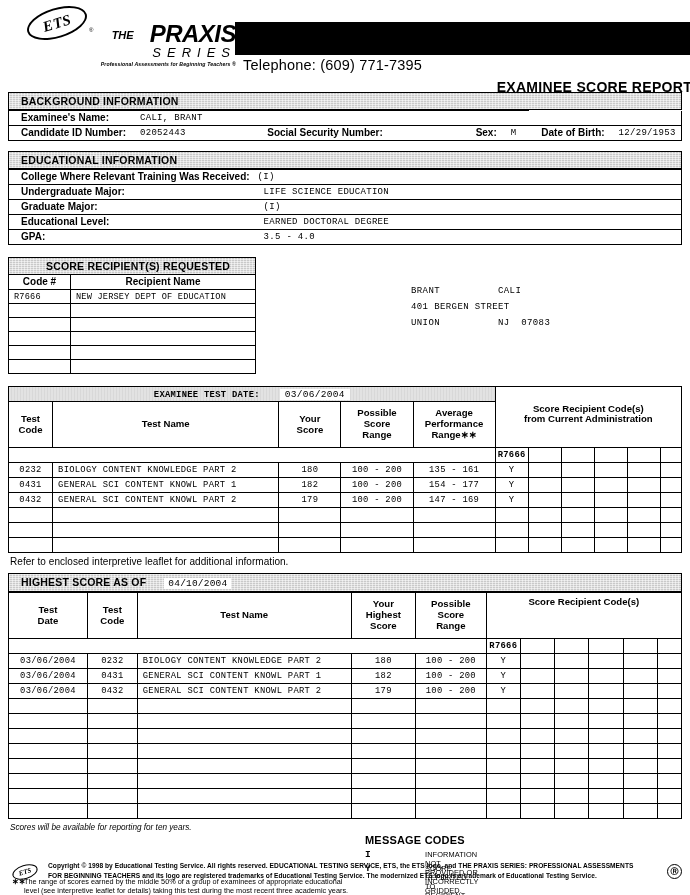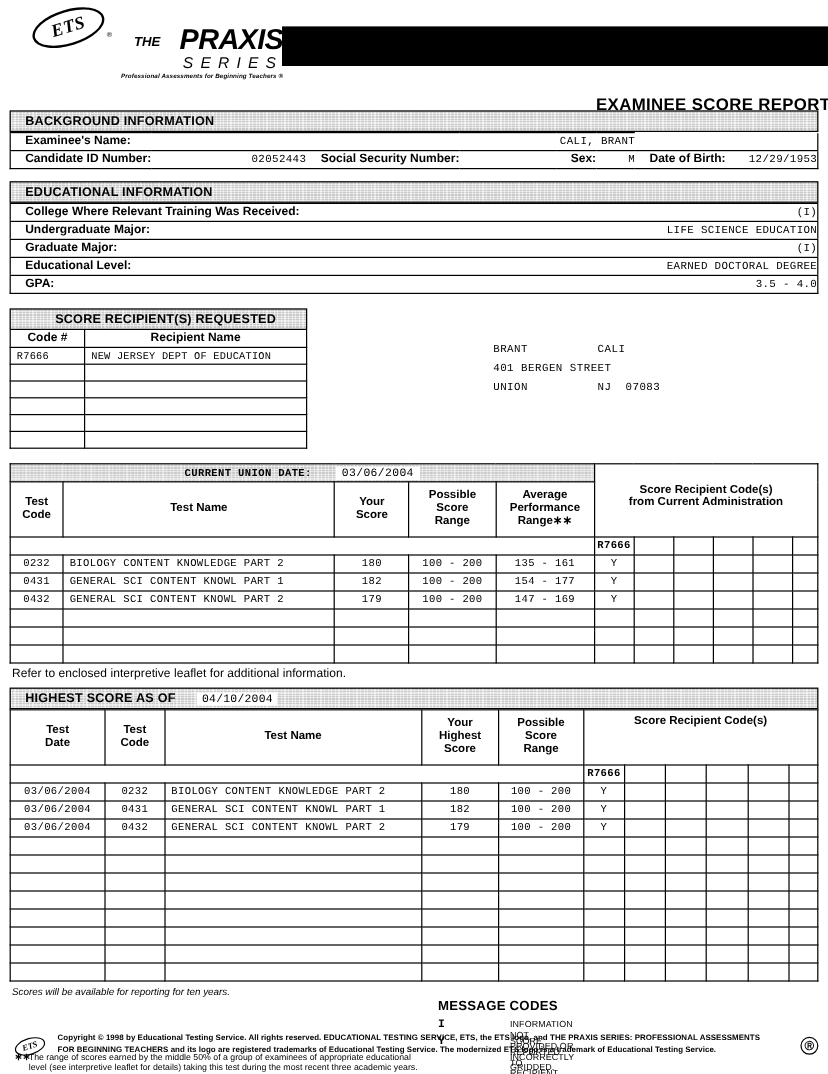--- a/index.html
+++ b/index.html
@@ -116,21 +116,20 @@
     font-size: 10px; font-weight: bold;
     padding-left: 12px !important;
     white-space: nowrap;
     width: 1px;
   }
   .val {
     font-family: "Liberation Mono", monospace;
     font-size: 9px;
     padding-left: 14px !important;
     letter-spacing: 0.3px;
-    text-align: right;
   }
   .val-tight { padding-left: 8px !important; }
 
   
   .block { margin: 0 0 0 0; }
   .sp6 { height: 6px; }
   .sp10 { height: 10px; }
   .sp12 { height: 12px; }
 
   
@@ -304,20 +303,21 @@
 
     <div class="praxis-block">
       <div class="praxis-row1">
         <span class="the">THE</span><span>PRAXIS</span>
       </div>
       <div class="praxis-row2">SERIES</div>
       <div class="praxis-row3">Professional Assessments for Beginning Teachers ®</div>
     </div>
 
     <div class="black-bar"></div>
+    <div class="phone">Telephone: (609) 771-7395</div>
     <div class="report-title">EXAMINEE SCORE REPORT</div>
   </div>
 
   <div class="content">
 
     <div class="block">
       <div class="sec-bar">BACKGROUND INFORMATION</div>
       <table class="info-table">
         <tbody>
             <tr>
@@ -421,21 +421,21 @@
             <col style="width:82px">
           <col style="width:33px">
             <col style="width:33px">
             <col style="width:33px">
           <col style="width:33px">
             <col style="width:33px">
             <col style="width:21px">
         </colgroup>
         <tbody>
             <tr>
-          <td class="ct-titlebar" colspan="5"><span>CURRENT UNION DATE:</span><span class="ct-date">03/06/2004</span></td>
+          <td class="ct-titlebar" colspan="5"><span>EXAMINEE TEST DATE:</span><span class="ct-date">03/06/2004</span></td>
           <td colspan="6" rowspan="1" style="border-bottom:none"></td>
         </tr>
         <tr>
           <th class="hdr-tall" style="white-space:pre-line">Test
 Code</th>
           <th>Test Name</th>
           <th style="white-space:pre-line">Your
 Score</th>
           <th style="white-space:pre-line">Possible
 Score

